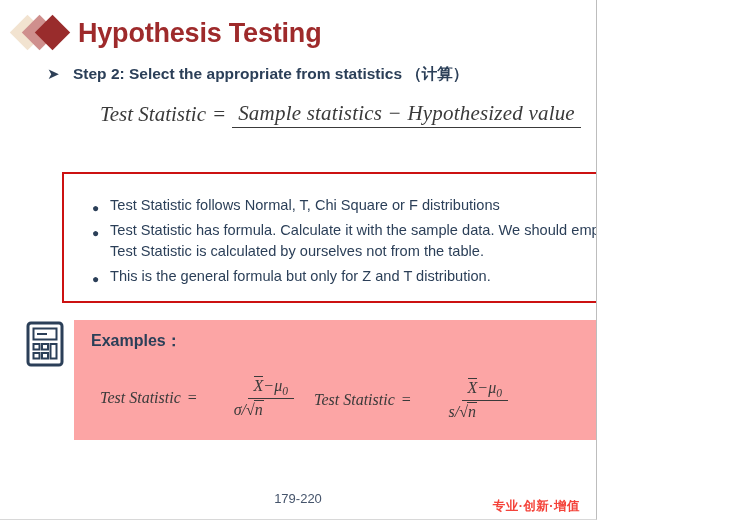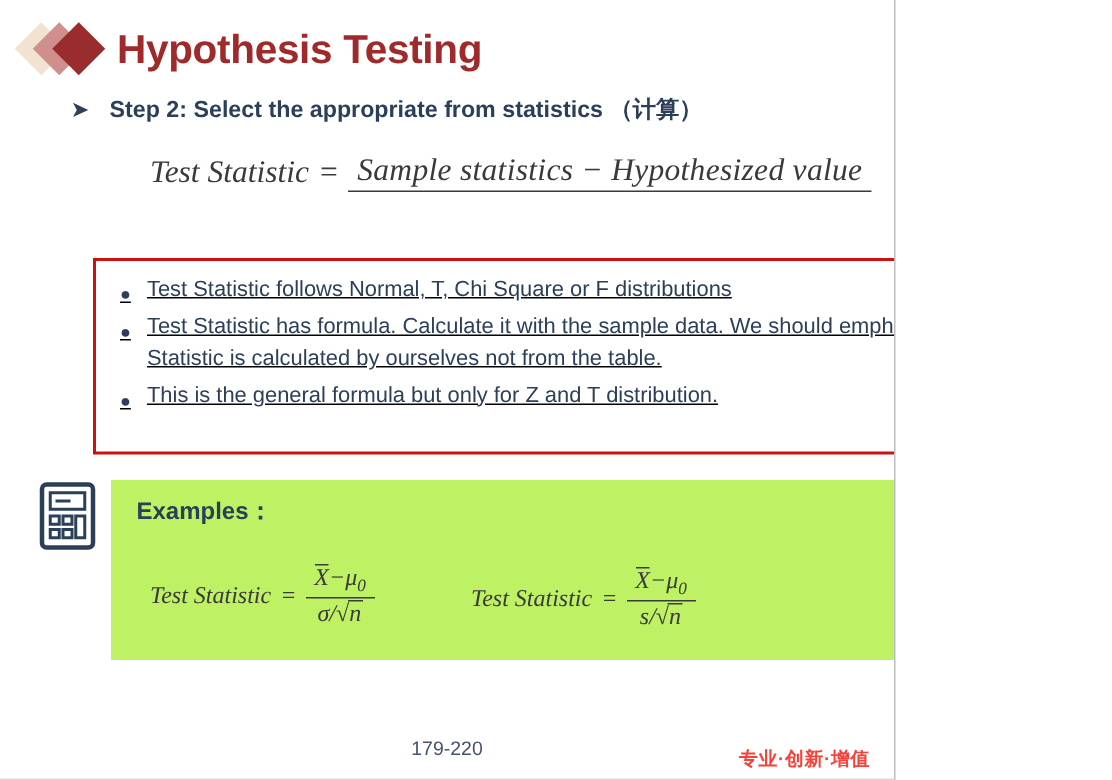--- a/index.html
+++ b/index.html
@@ -124,24 +124,23 @@
     position: absolute;
     left: 62px;
     top: 172px;
     width: 632px;
     height: 131px;
     border: 2.5px solid #cc1111;
     background: #ffffff;
     box-sizing: border-box;
   }
   .bullet-list {
-    margin: 0;
+    margin: 12px;
     padding: 9px 14px 0 16px;
     list-style: none;
-    text-decoration: underline;
   }
   .bullet-item {
     display: flex;
     align-items: flex-start;
     margin-bottom: 3px;
   }
   .dot {
     flex: 0 0 auto;
     width: 18px;
     padding-top: 7px;
@@ -165,37 +164,37 @@
     height: 46px;
   }
 
   
   .examples-panel {
     position: absolute;
     left: 74px;
     top: 320px;
     width: 644px;
     height: 120px;
-    background: #bef264;
+    background: #fca5a5;
   }
   .examples-label {
     position: absolute;
     left: 17px;
     top: 11px;
     font-size: 16px;
     font-weight: bold;
     color: #2b3f58;
   }
   .ex-formula {
     position: absolute;
     font-size: 16px;
   }
   .ex1 { left: 26px; top: 56px; }
   .ex2 { left: 240px; top: 58px; }
-  .ex-formula .num { border-bottom-width: 1.3px; }
+  .ex-formula .num { border-bottom-width: 1.3px; margin-left: 44px; }
   .overbar {
     display: inline-block;
     border-top: 1.3px solid #3a3a3a;
     padding-top: 1px;
     line-height: 1;
   }
   .sqrt-wrap {
     display: inline-block;
   }
   .radic { font-style: normal; }

